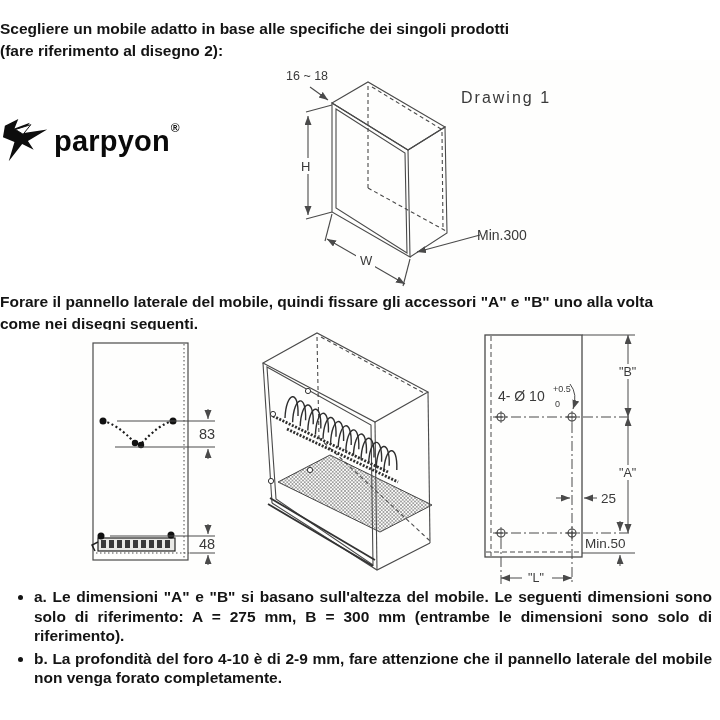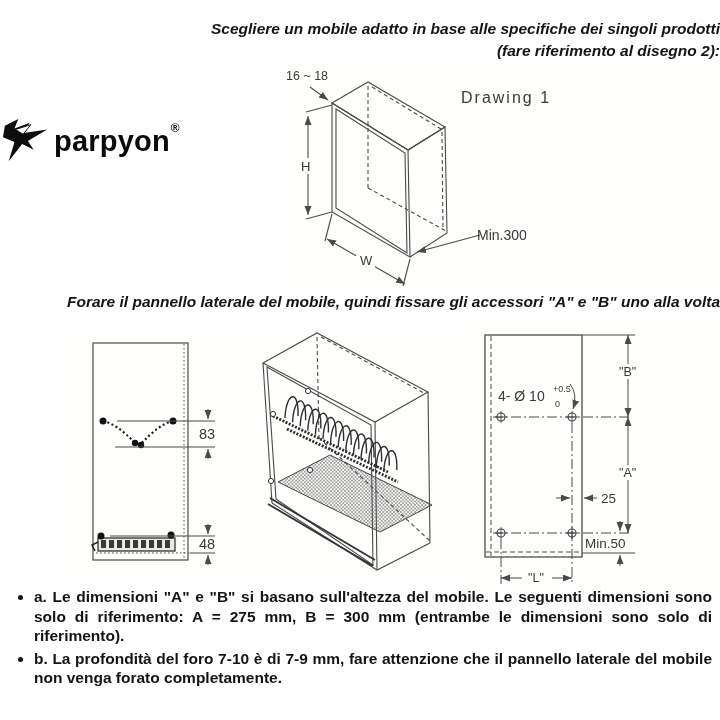--- a/index.html
+++ b/index.html
@@ -1,19 +1,19 @@
 <!DOCTYPE html>
 <html><head>
 <meta charset="utf-8">
 <style>
   html,body{margin:0;padding:0;background:#ffffff;}
   .page{position:relative;width:720px;height:720px;background:#ffffff;overflow:hidden;
         font-family:"Liberation Sans",sans-serif;color:#151515;}
-  .heading{position:absolute;left:0;right:0;text-align:right;font-weight:700;
-           font-size:15.5px;line-height:22px;color:#141414;font-style:italic;}
+  .heading{position:absolute;left:0;right:0;text-align:left;font-weight:700;
+           font-size:15.5px;line-height:22px;color:#141414;}
   .title-block{top:18px;}
   .section2-block{top:291px;}
   .logo{position:absolute;left:2px;top:116px;display:flex;align-items:center;}
   .logo-text{font-size:29px;font-weight:700;color:#0a0a0a;letter-spacing:0.2px;margin-left:4px;text-align:center;}
   .logo-reg{font-size:12px;font-weight:700;position:relative;top:-13px;left:1px;}
   .draw{position:absolute;background:#fefefd;}
   svg text{font-family:"Liberation Sans",sans-serif;fill:#3a3a3a;}
   .obs{position:absolute;top:584px;left:10px;right:8px;font-weight:700;
        font-size:15.5px;line-height:19.5px;color:#141414;}
   .obs ul{margin:3px 0 0 0;padding-left:24px;}
@@ -72,20 +72,21 @@
     <text x="21" y="111" font-size="13">H</text>
     <rect x="76" y="192" width="19" height="16" fill="#fefefd"></rect>
     <text x="80" y="205" font-size="13">W</text>
     <text x="197" y="180" font-size="14">Min.300</text>
     <text x="6" y="20" font-size="12.5">16 ~ 18</text>
     <text x="181" y="43" font-size="16" letter-spacing="2" fill="#3f3f3f">Drawing 1</text>
   </svg>
 
   <div class="heading section2-block">
     <div>Forare il pannello laterale del mobile, quindi fissare gli accessori "A" e "B" uno alla volta</div>
+    <div>come nei disegni seguenti.</div>
   </div>
 
   <svg class="draw" style="left:60px;top:330px;" width="180" height="250" viewBox="0 0 180 250">
     <defs>
       <marker id="ar2" markerWidth="10" markerHeight="8" refX="9" refY="3.5" orient="auto-start-reverse" markerUnits="userSpaceOnUse">
         <path d="M0,0 L9,3.5 L0,7 Z" fill="#4a4a4a"></path>
       </marker>
     </defs>
     <g stroke="#4a4a4a" stroke-width="1.2" fill="none">
       <rect x="33" y="13" width="95" height="217"></rect>
@@ -227,17 +228,17 @@
     <text x="159" y="157" font-size="12.5">"A"</text>
     <text x="141" y="183" font-size="13.5">25</text>
     <text x="125" y="228" font-size="13.5">Min.50</text>
     <rect x="62" y="249" width="30" height="16" fill="#fefefd"></rect>
     <text x="68" y="262" font-size="12.5">"L"</text>
   </svg>
 
   <div class="obs">
     <ul>
       <li><span>a. Le dimensioni "A" e "B" si basano sull'altezza del mobile. Le seguenti dimensioni sono solo di riferimento: A = 275 mm, B = 300 mm (entrambe le dimensioni sono solo di riferimento).</span></li>
-      <li><span>b. La profondità del foro 7-10 è di 7-9 mm, fare attenzione che il pannello laterale del mobile non venga forato completamente.</span></li>
+      <li><span>b. La profondità del foro 4-10 è di 2-9 mm, fare attenzione che il pannello laterale del mobile non venga forato completamente.</span></li>
     </ul>
   </div>
 
 </div>
 
 </body></html>

